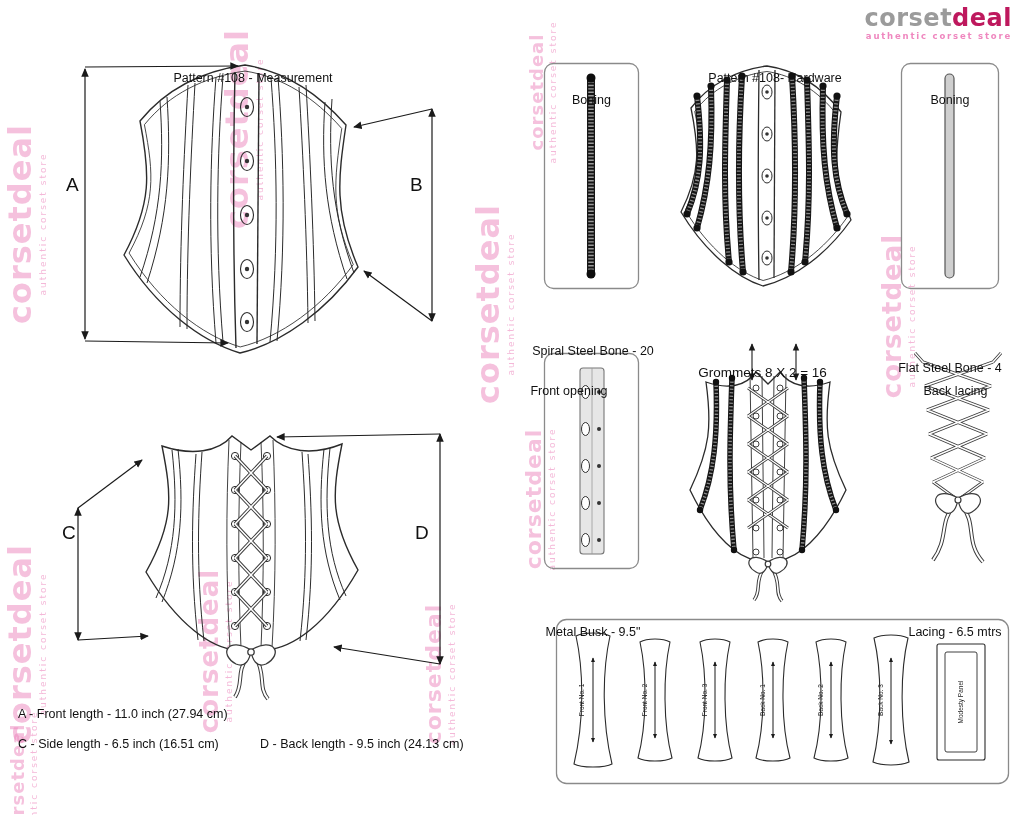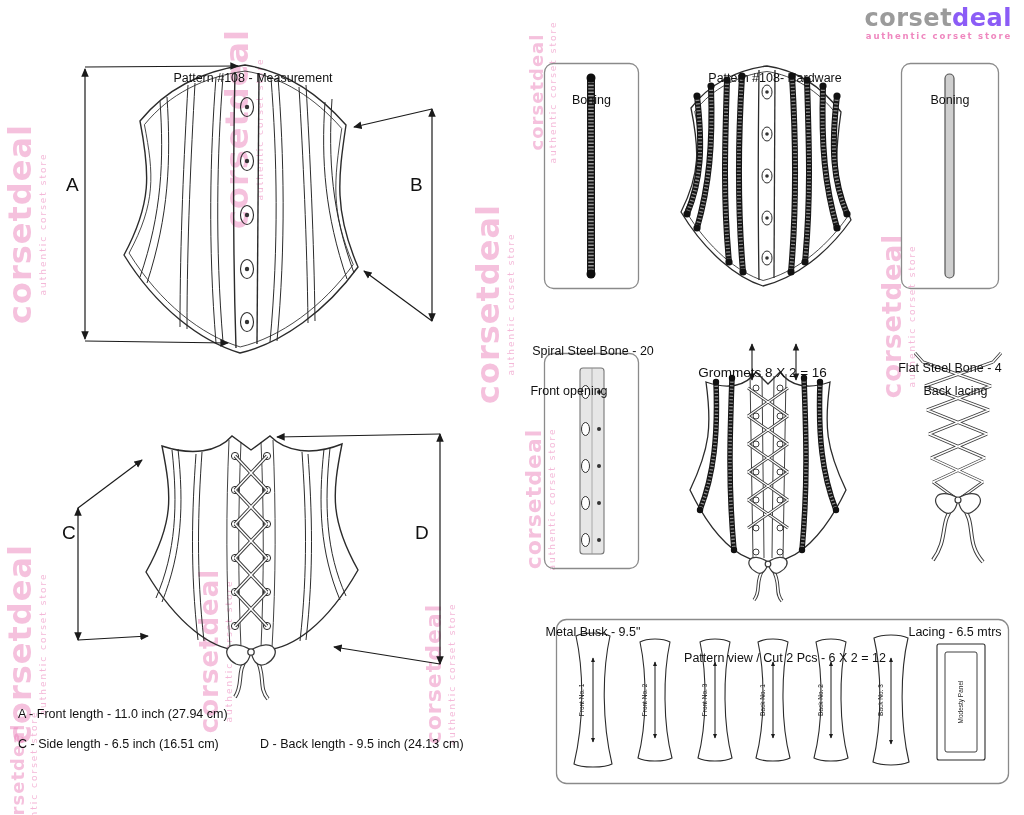--- a/index.html
+++ b/index.html
@@ -15,21 +15,21 @@
   .wm-main{font-family:"DejaVu Sans",sans-serif;font-weight:bold;line-height:1;
            color:rgba(236,132,188,0.50);letter-spacing:1px;}
   .wm-tag{font-family:"DejaVu Sans",sans-serif;font-size:9px;letter-spacing:2px;margin-top:2px;
           color:rgba(236,132,188,0.58);}
   .wm.s32 .wm-main{font-size:32px;} .wm.s26 .wm-main{font-size:26px;}
   .wm.s22 .wm-main{font-size:22px;} .wm.s18 .wm-main{font-size:18px;}
   
   .logo{position:absolute;top:6px;right:12px;z-index:3;text-align:right;
         font-family:"DejaVu Sans",sans-serif;}
   .logo-main{font-size:24px;font-weight:bold;line-height:1;letter-spacing:0.5px;}
-  .logo-corset{color:#9b9b9b;} .logo-deal{color:#8b5cf6;}
+  .logo-corset{color:#9b9b9b;} .logo-deal{color:#be185d;}
   .logo-tag{font-size:8.5px;font-weight:bold;color:#ef87bf;letter-spacing:1.8px;margin-top:1px;}
 </style>
 </head>
 <body>
 
 <div class="page">
 
   <div class="wm s32" style="left:-84px;top:202px">
       <span class="wm-main">corsetdeal</span>
       <span class="wm-tag">authentic corset store</span>
@@ -90,21 +90,20 @@
 
   <div class="lbl center" style="left:543px;top:45px;width:97px">Boning</div>
   <div class="lbl center" style="left:900px;top:45px;width:100px">Boning</div>
   <div class="lbl center" style="left:518px;top:296px;width:150px">Spiral Steel Bone - 20</div>
   <div class="lbl center" style="left:885px;top:313px;width:130px">Flat Steel Bone - 4</div>
   <div class="lbl center" style="left:655px;top:317px;width:215px;font-size:13.5px">Grommets 8 X 2 = 16</div>
   <div class="lbl center" style="left:514px;top:336px;width:110px">Front opening</div>
   <div class="lbl center" style="left:898px;top:336px;width:115px">Back lacing</div>
   <div class="lbl center" style="left:518px;top:577px;width:150px">Metal Busk - 9.5"</div>
   <div class="lbl center" style="left:890px;top:577px;width:130px">Lacing - 6.5 mtrs</div>
-  <div class="lbl center" style="left:620px;top:603px;width:330px">Pattern view  /  Cut 2 Pcs - 6 X 2 = 12</div>
 
   <svg class="draw" style="left:30px;top:45px" width="430" height="330" viewBox="0 0 430 330">
     <defs>
       <marker id="arrM1" viewBox="0 0 10 10" refX="8.5" refY="5" markerWidth="7.5" markerHeight="7.5" orient="auto-start-reverse">
         <path d="M0,0.8 L9.5,5 L0,9.2 Z" fill="#1a1a1a"></path>
       </marker>
     </defs>
     <g stroke="#2b2b2b" fill="none" stroke-width="1.4">
       <path d="M 215,20 C 172,26 136,44 110,76 C 120,128 122,158 94,210 C 126,262 170,296 210,308 C 252,298 296,266 328,222 C 304,166 308,134 316,80 C 288,48 254,26 215,20 Z"></path>
       <path d="M 215,20 C 172,26 136,44 110,76 C 120,128 122,158 94,210 C 126,262 170,296 210,308 C 252,298 296,266 328,222 C 304,166 308,134 316,80 C 288,48 254,26 215,20 Z" transform="translate(215,164) scale(0.958) translate(-215,-164)" stroke-width="0.9"></path>

